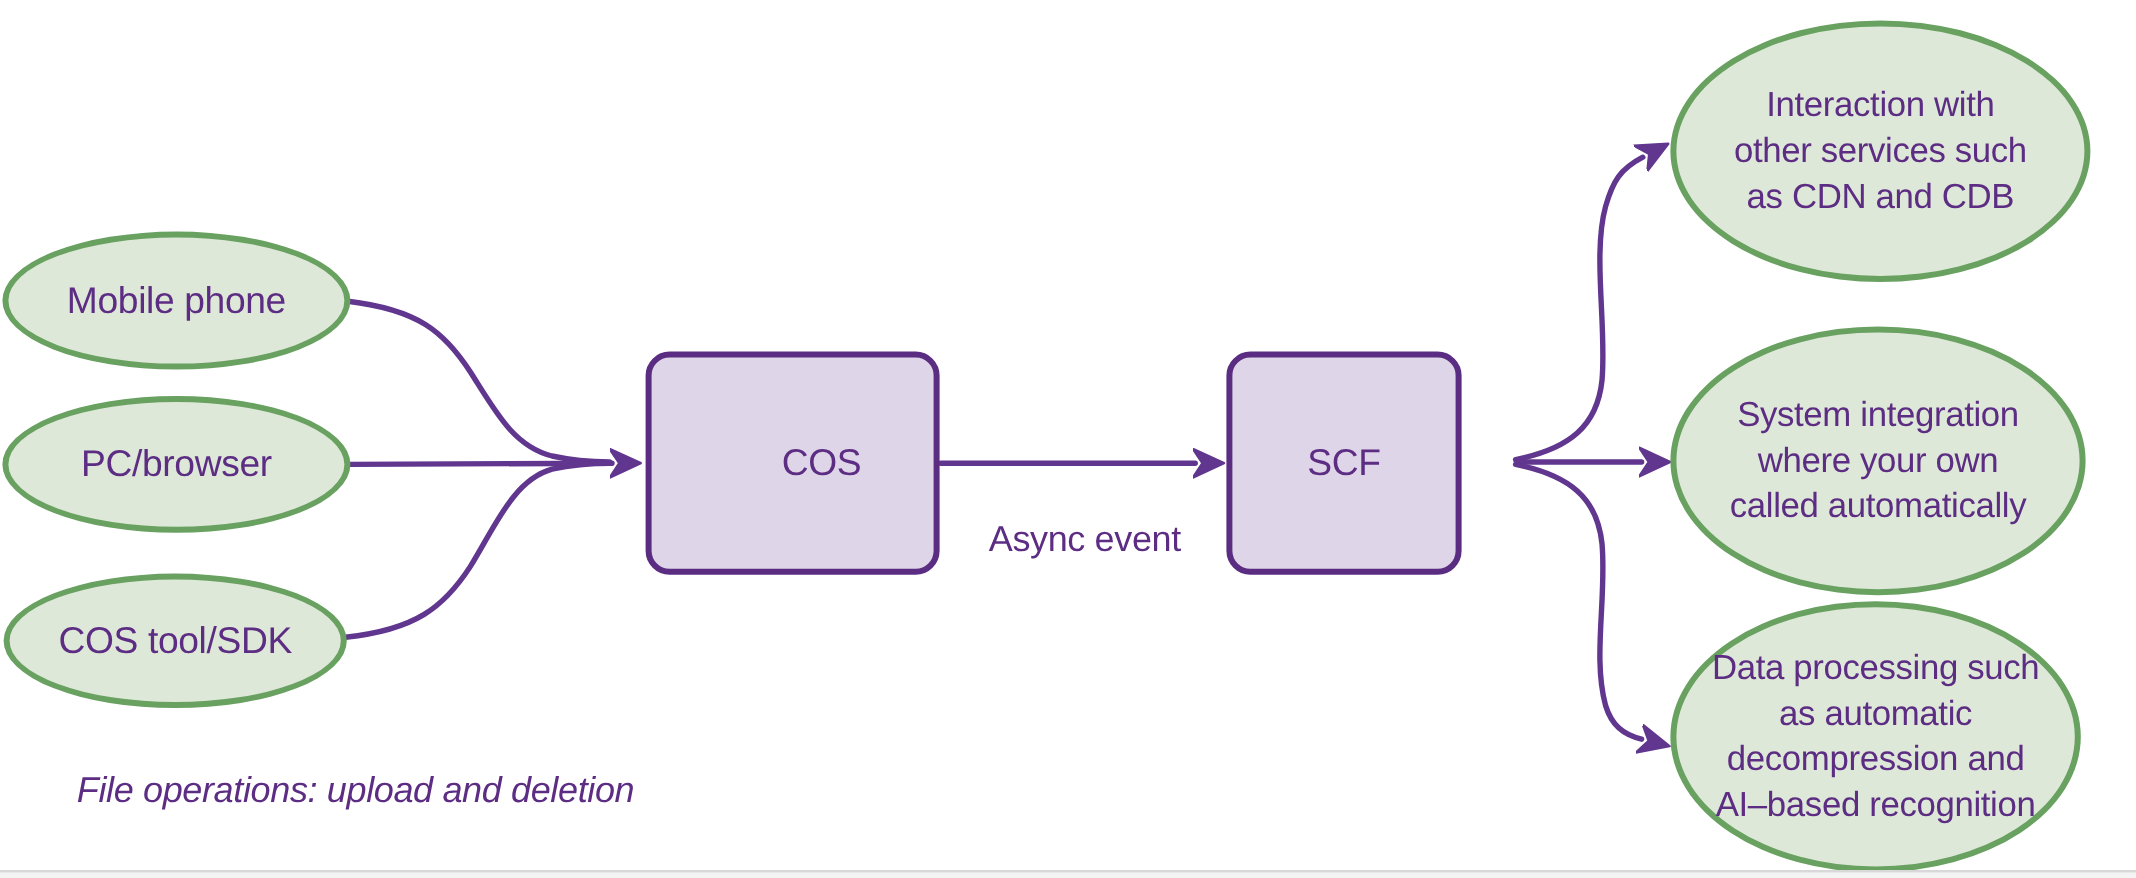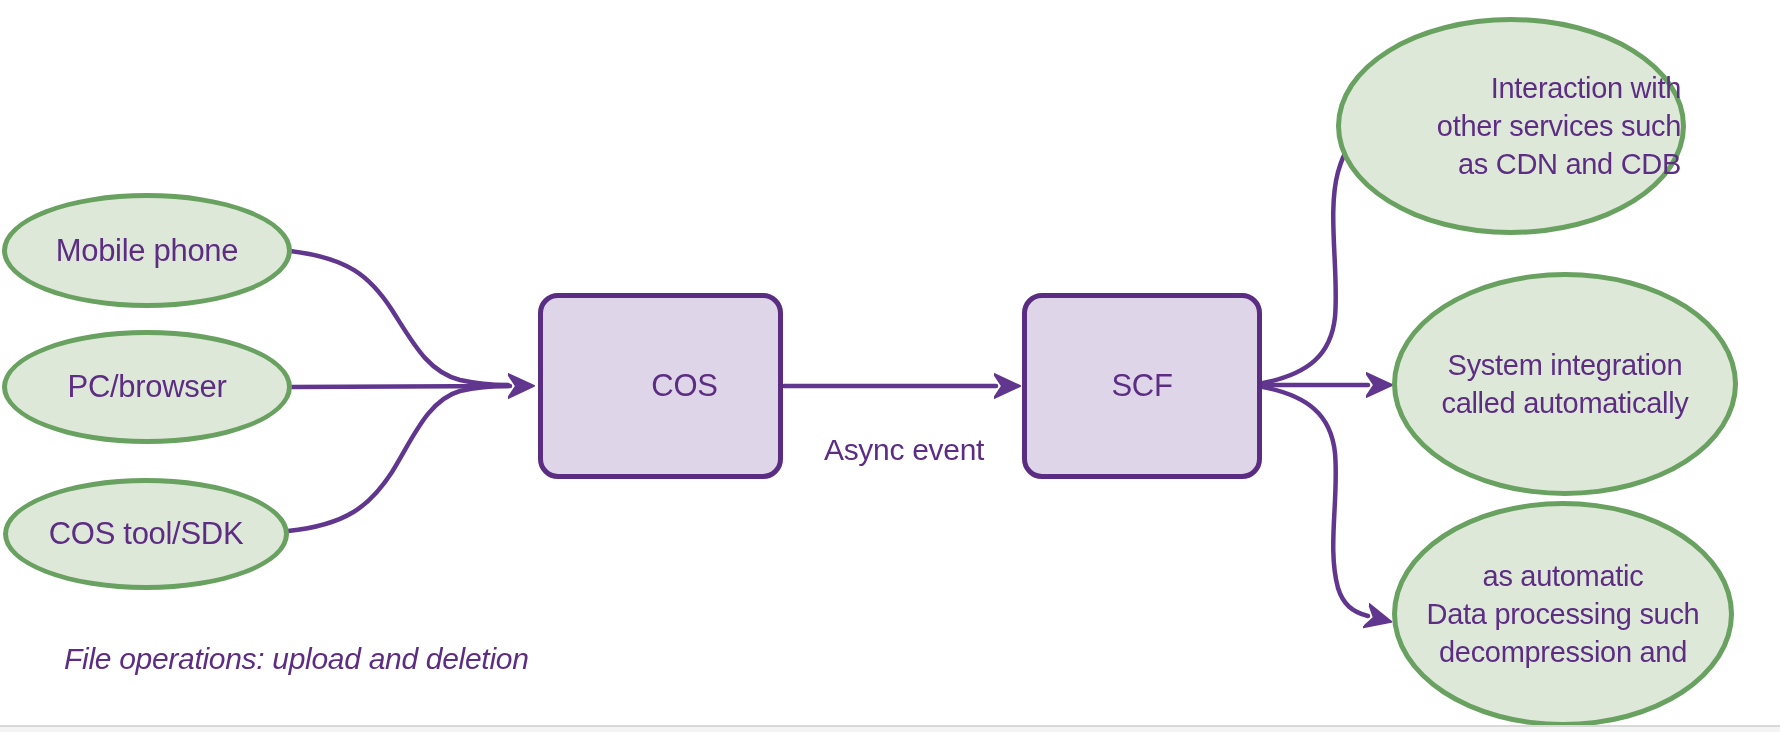--- a/index.html
+++ b/index.html
@@ -69,22 +69,22 @@
     background: #f4f4f5;
     border-top: 2px solid #d8d8d8;
     box-sizing: border-box;
   }
 
   
   #src-0 { left: 2px;    top: 193px; width: 290px; height: 115px; }
   #src-1 { left: 2px;    top: 330px; width: 290px; height: 114px; }
   #src-2 { left: 3px;    top: 478px; width: 286px; height: 112px; }
   #cos   { left: 538px;  top: 293px; width: 245px; height: 186px; padding-left: 48px; }
-  #scf   { left: 1022px; top: 293px; width: 240px; height: 186px; }
-  #tgt-0 { left: 1336px; top: 17px;  width: 350px; height: 218px; align-items: flex-end; }
+  #scf   { left: 1022px; top: 293px; width: 196px; height: 186px; }
+  #tgt-0 { left: 1392px; top: 17px;  width: 350px; height: 218px; }
   #tgt-1 { left: 1392px; top: 272px; width: 346px; height: 224px; align-items: center; }
   #tgt-2 { left: 1392px; top: 501px; width: 342px; height: 226px; }
 </style>
 </head>
 <body>
 
 <div class="stage">
 
   <svg class="wires" viewBox="0 0 1780 732" xmlns="http://www.w3.org/2000/svg">
     <defs>
@@ -131,24 +131,26 @@
     <div>Async event</div>
   </div>
 
   <div class="ellipse" id="tgt-0">
     <div class="line">Interaction with</div>
     <div class="line">other services such</div>
     <div class="line">as CDN and CDB</div>
   </div>
   <div class="ellipse" id="tgt-1">
     <div class="line">System integration</div>
+    <div class="line">where your own</div>
     <div class="line">called automatically</div>
   </div>
   <div class="ellipse" id="tgt-2">
+    <div class="line">Data processing such</div>
     <div class="line">as automatic</div>
-    <div class="line">Data processing such</div>
     <div class="line">decompression and</div>
+    <div class="line">AI–based recognition</div>
   </div>
 
   <div class="caption">File operations: upload and deletion</div>
 
   <div class="bottom-strip"></div>
 </div>
 
 </body></html>

